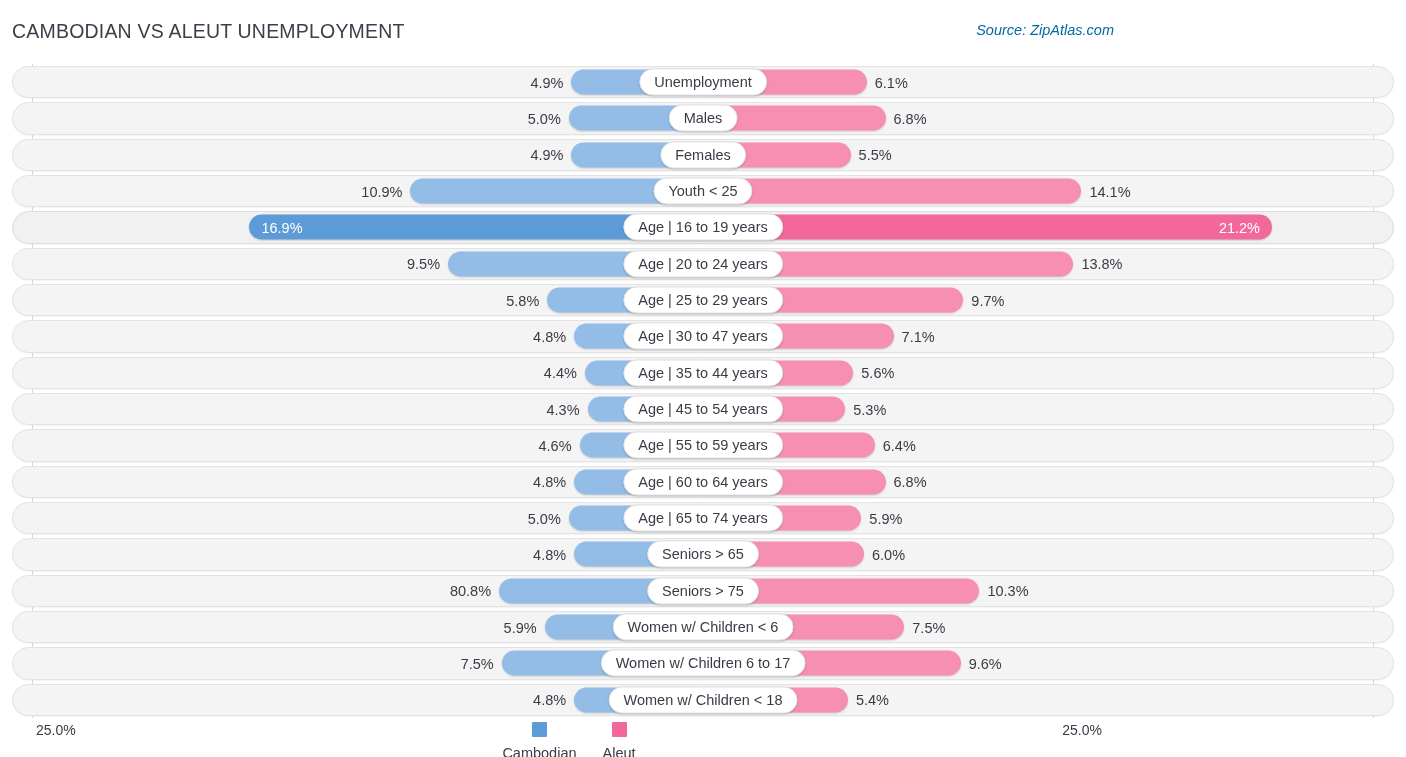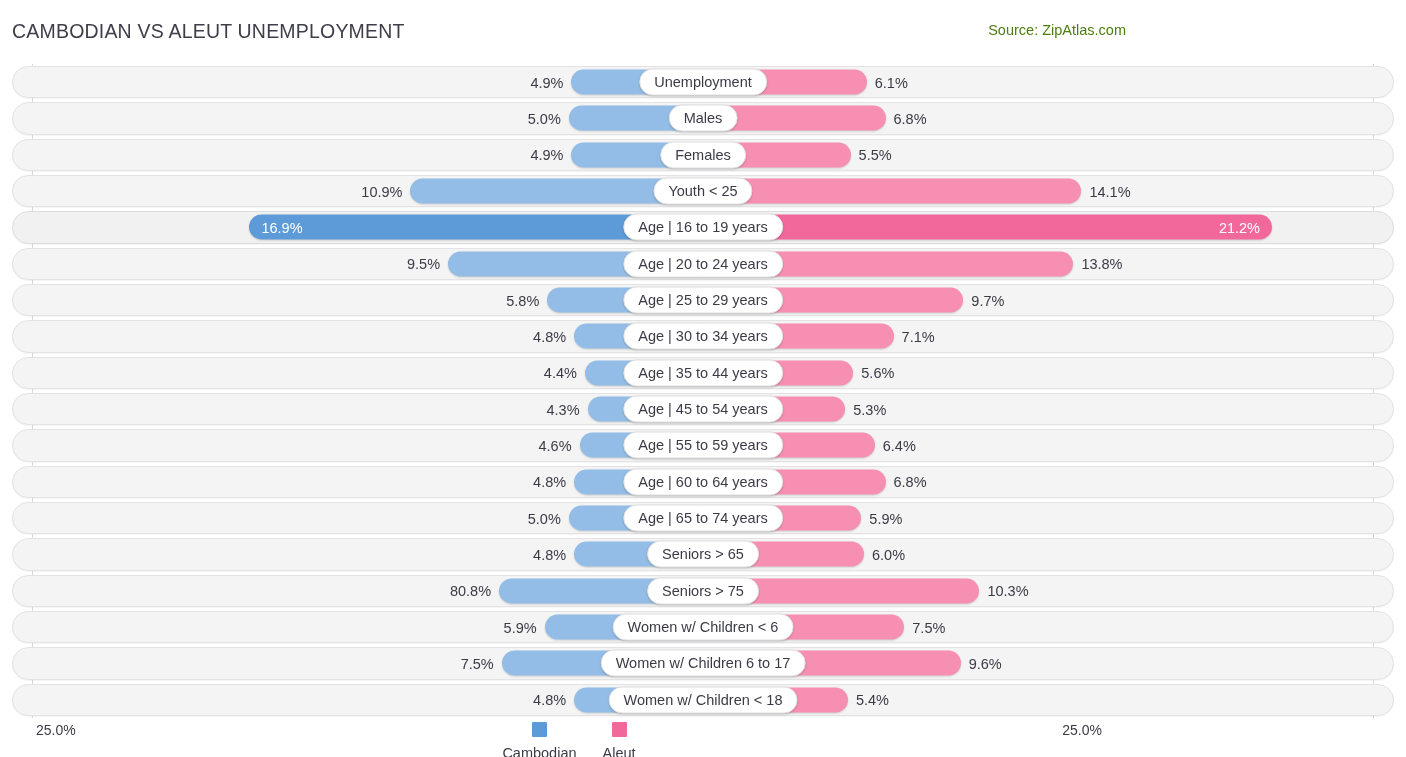--- a/index.html
+++ b/index.html
@@ -34,24 +34,25 @@
     position: absolute;
     left: 12px;
     top: 20px;
     font-size: 19.5px;
     letter-spacing: 0.2px;
     color: #3e3e4a;
     white-space: nowrap;
   }
   .source-note {
     position: absolute;
-    right: 12px;
+    right: 24px;
     top: 22px;
     font-size: 14.5px;
-    color: #4d7c0f;
+    font-style: italic;
+    color: #0369a1;
     white-space: nowrap;
   }
 
   
   .plot {
     position: absolute;
     left: 12px;
     top: 64px;
     width: 1382px;
     height: 654px;
@@ -306,21 +307,21 @@
         <div class="row">
           <div class="row-track"></div>
           <div class="half left">
             <span class="val outside-left">4.8%</span>
             <div class="bar left" style="width: 128.832px;"></div>
           </div>
           <div class="half right">
             <div class="bar right" style="width: 190.564px;"></div>
             <span class="val outside-right">7.1%</span>
           </div>
-          <div class="center-label">Age | 30 to 34 years</div>
+          <div class="center-label">Age | 30 to 47 years</div>
         </div>
         <div class="row">
           <div class="row-track"></div>
           <div class="half left">
             <span class="val outside-left">4.4%</span>
             <div class="bar left" style="width: 118.096px;"></div>
           </div>
           <div class="half right">
             <div class="bar right" style="width: 150.304px;"></div>
             <span class="val outside-right">5.6%</span>

